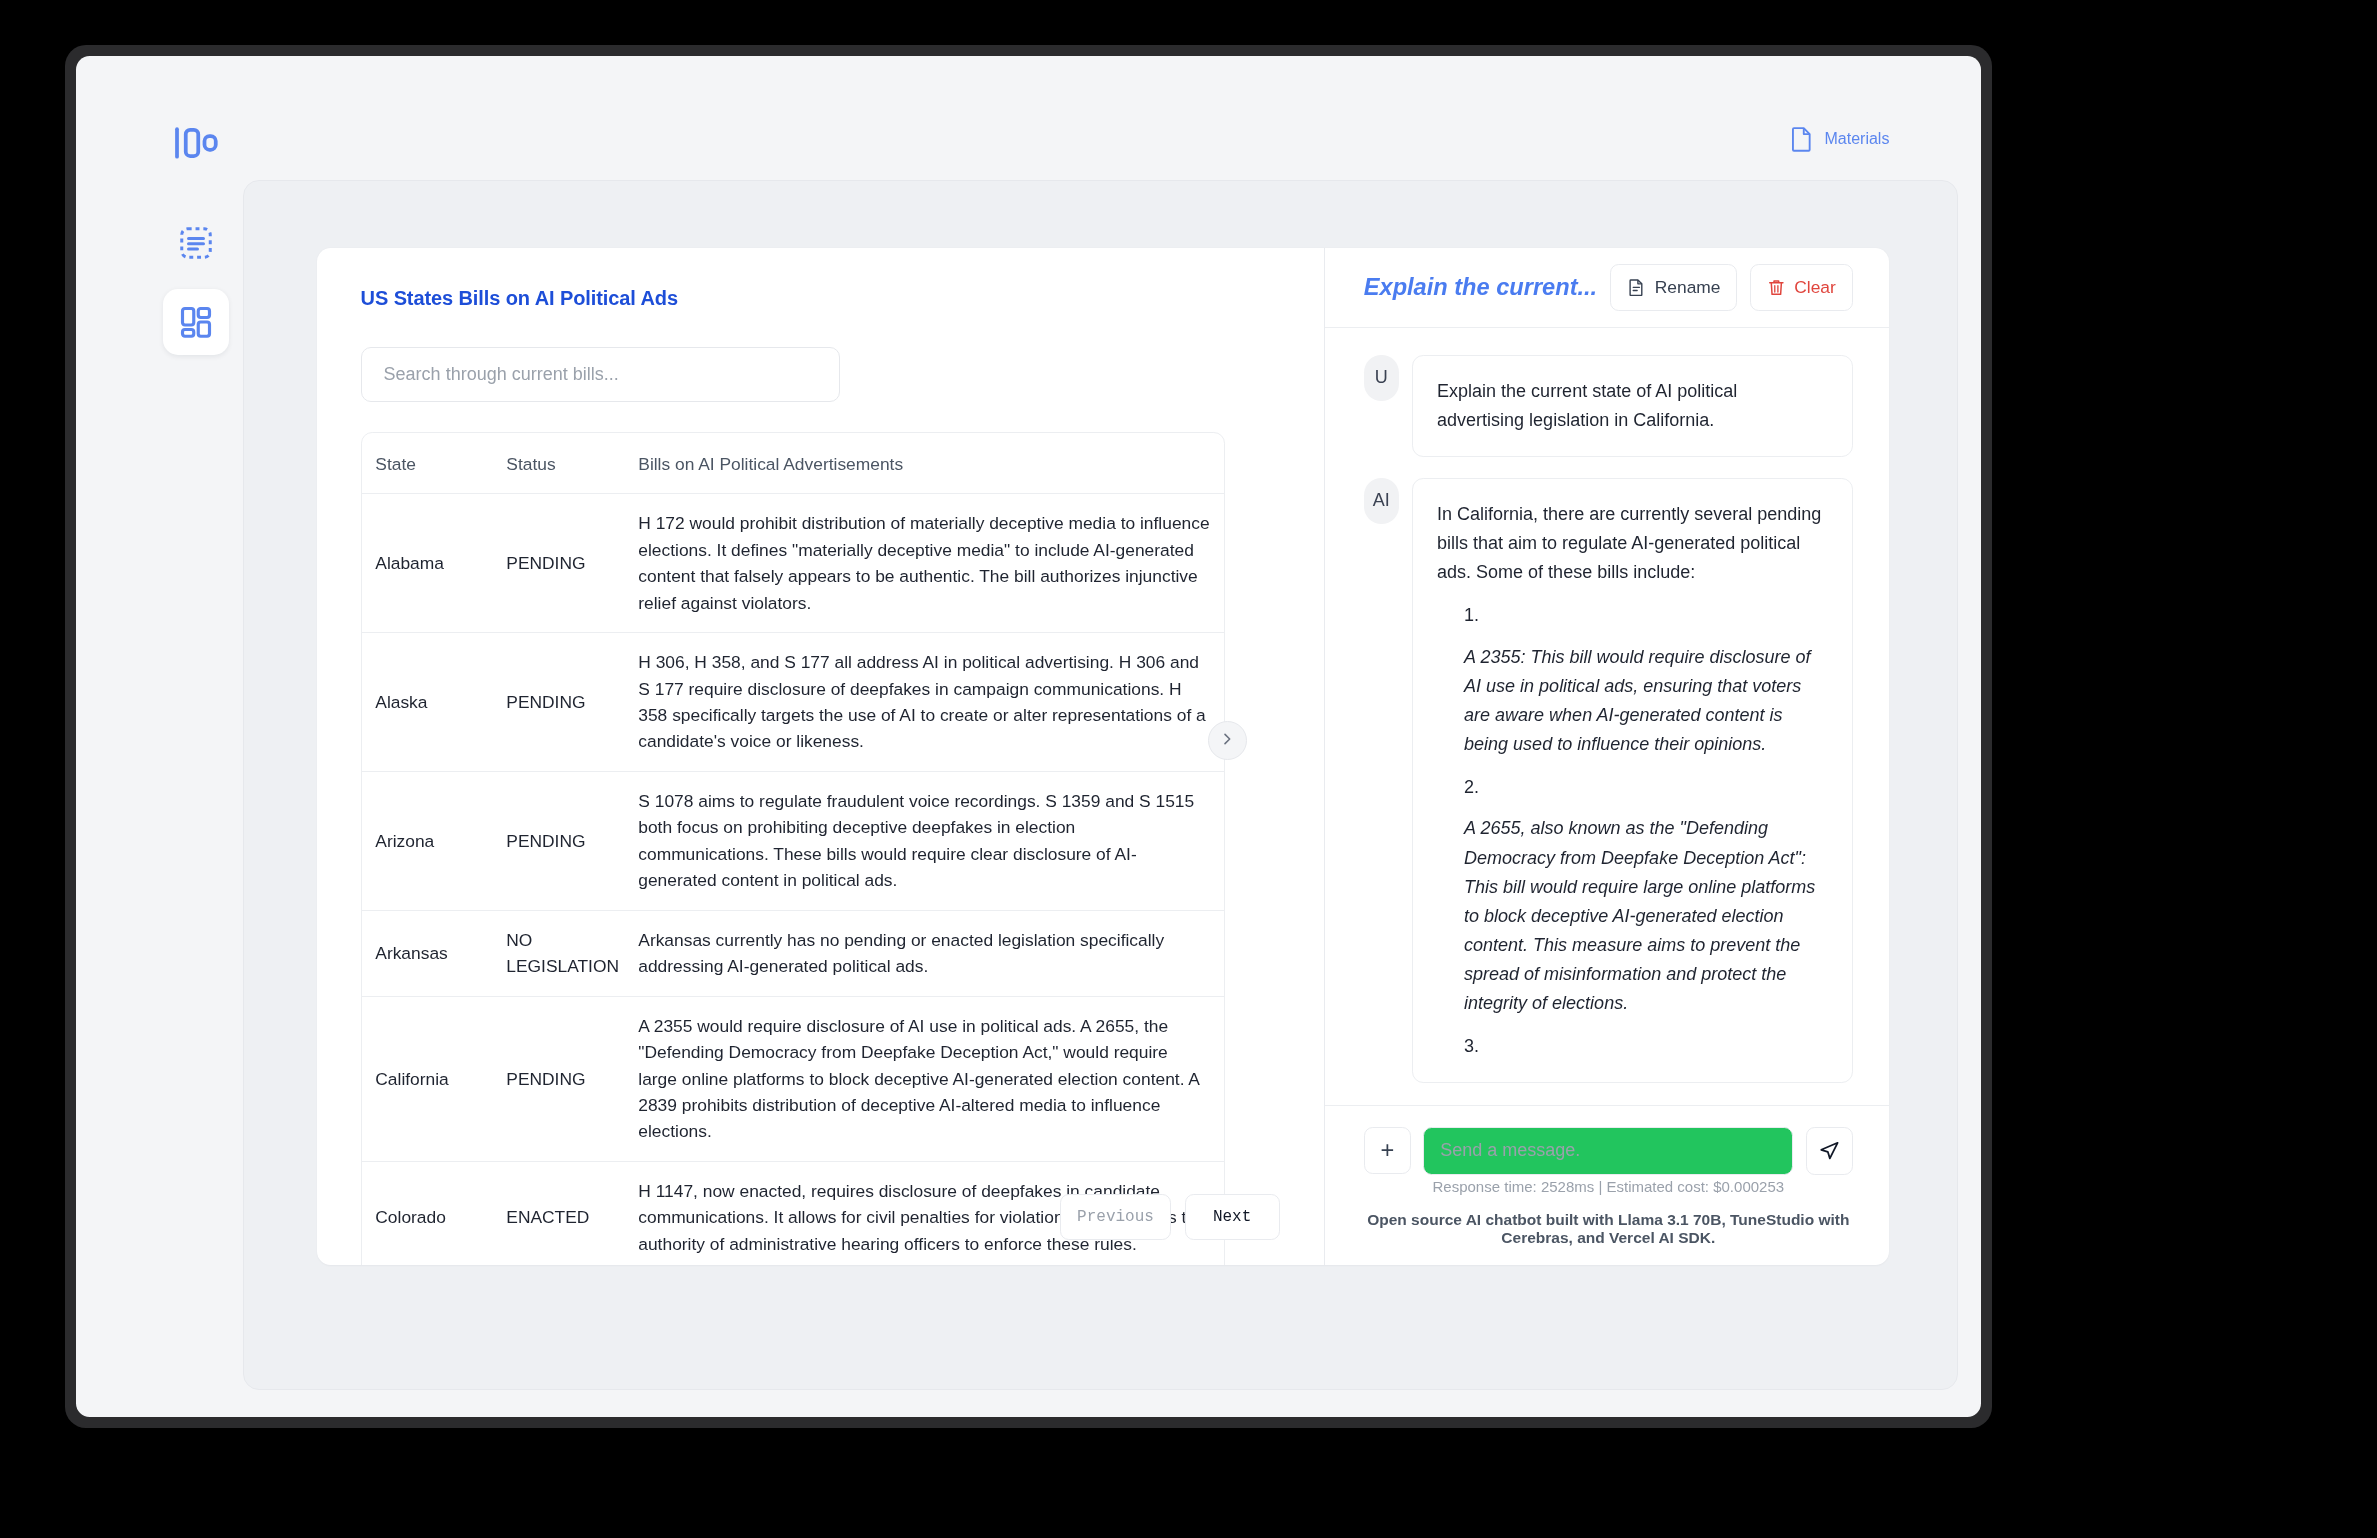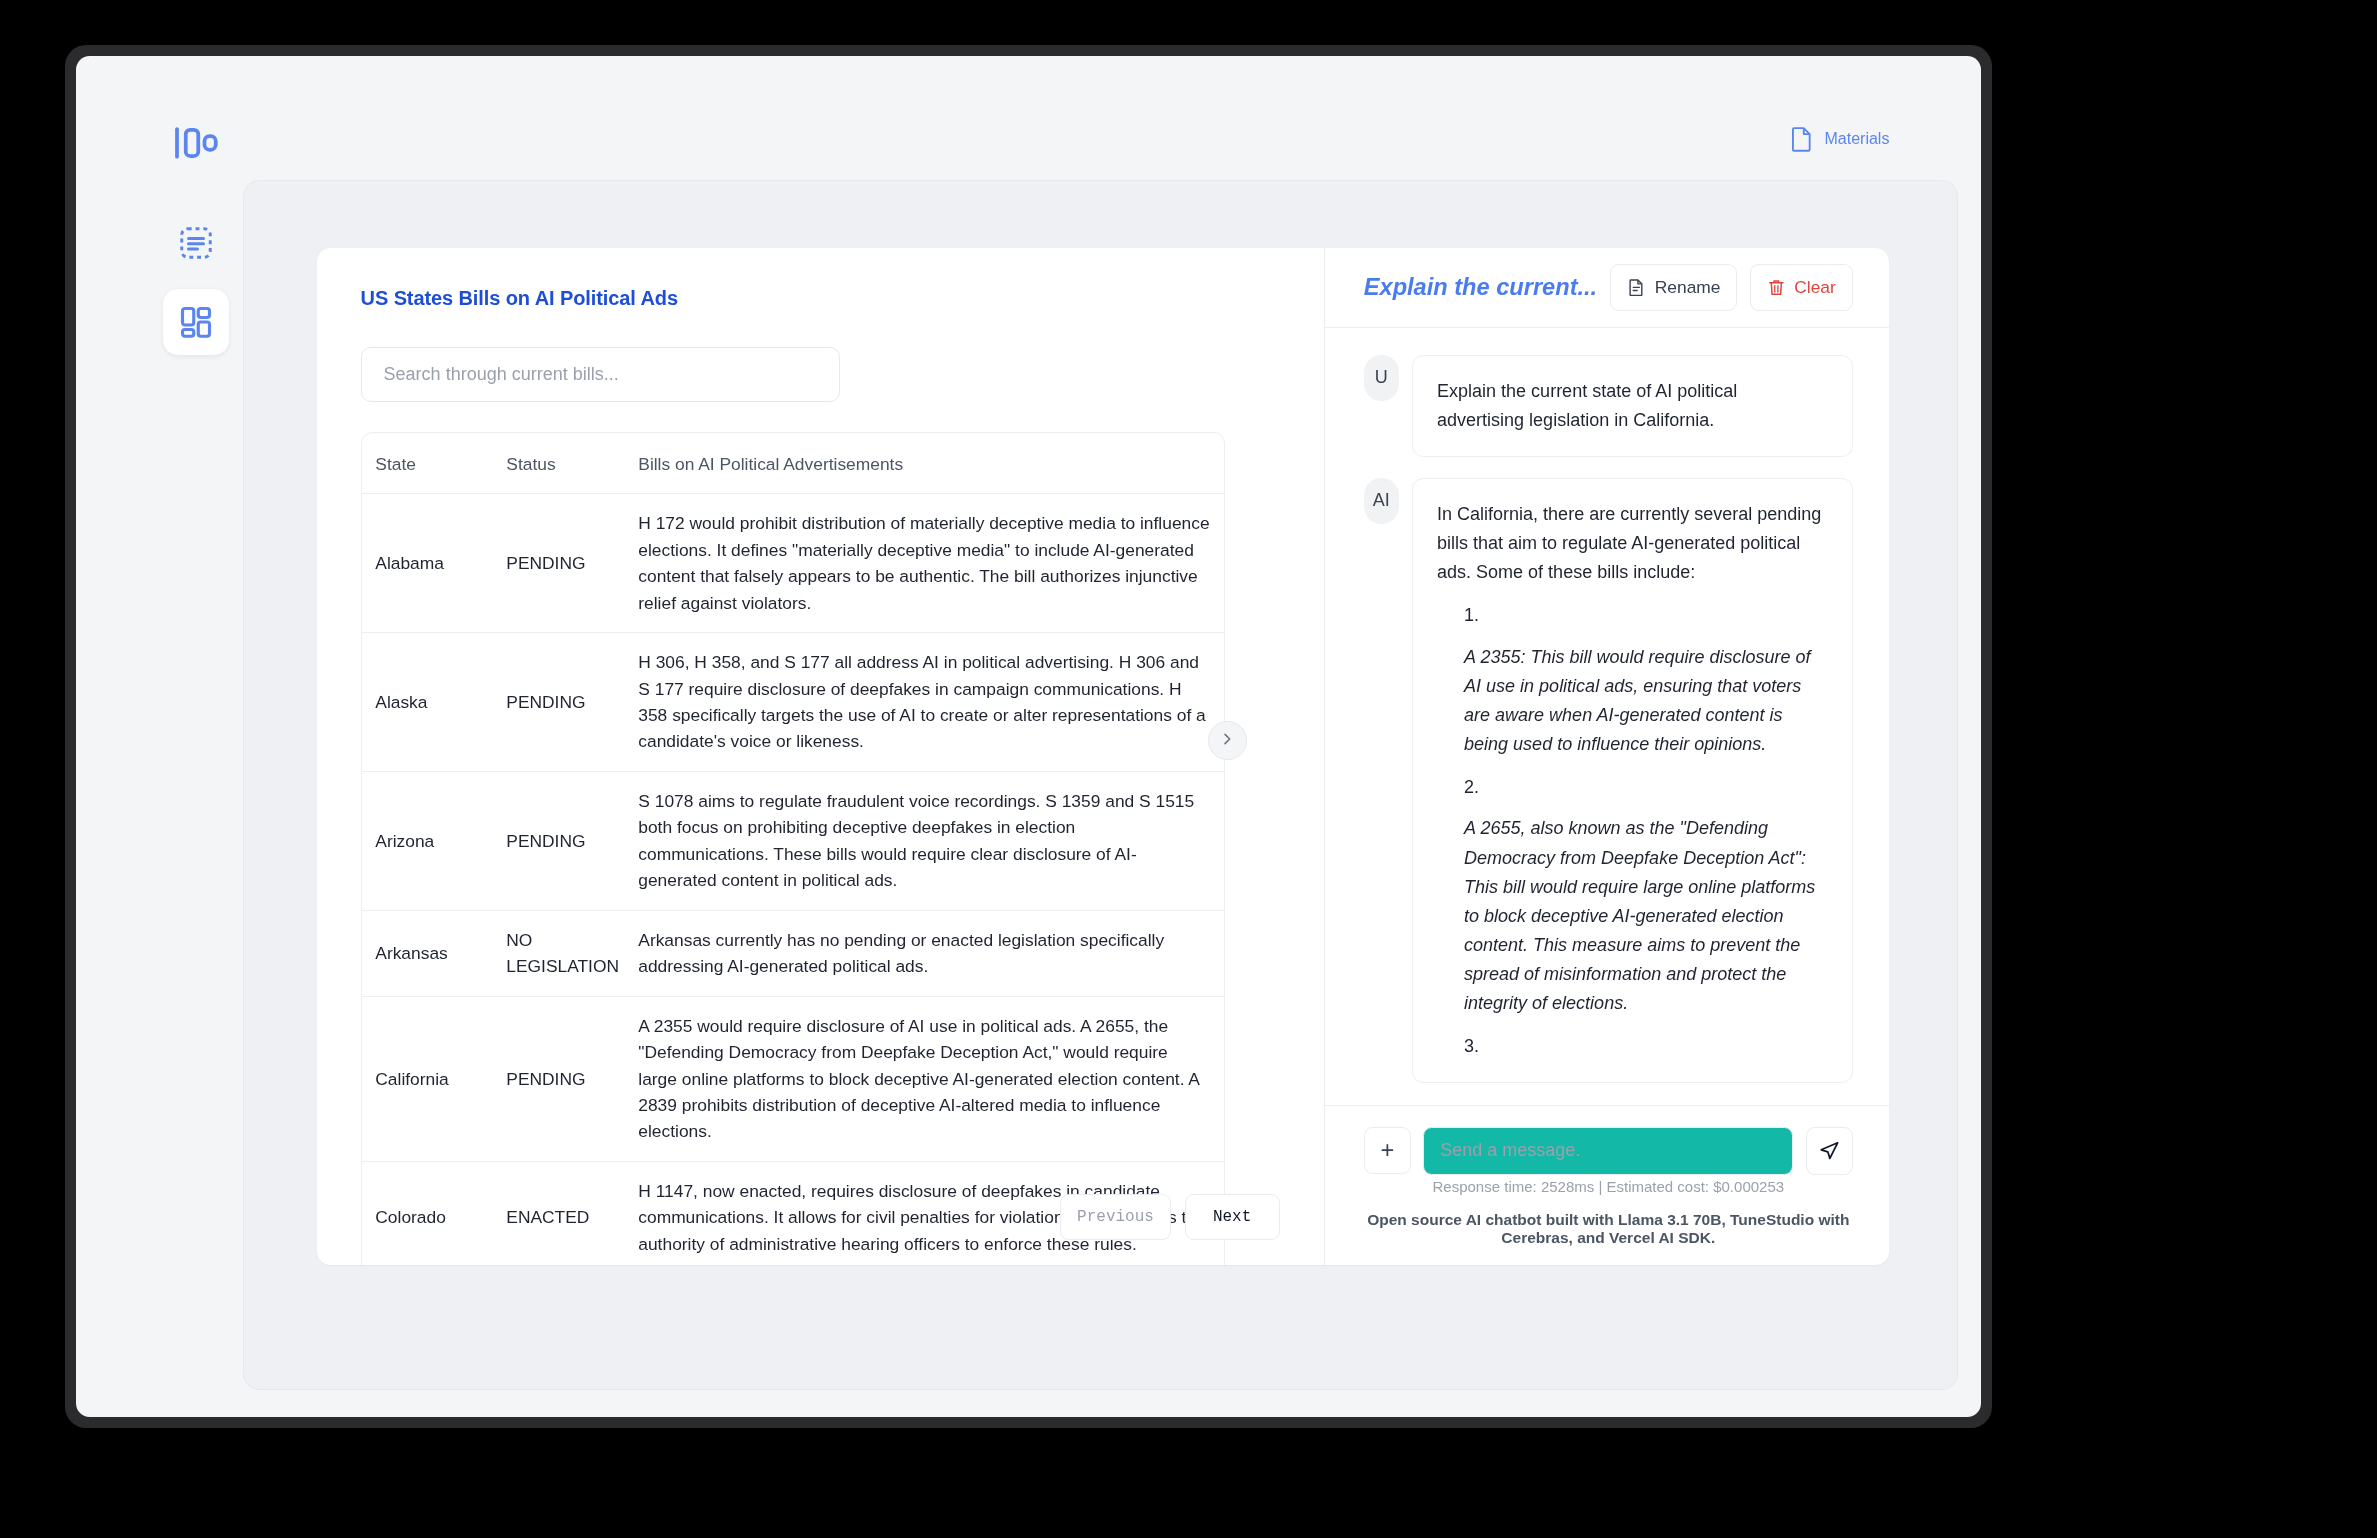--- a/index.html
+++ b/index.html
@@ -317,21 +317,21 @@
     font-family: "Liberation Sans", sans-serif;
   }
   .msg-input {
     flex: 1 1 auto;
     height: 48px;
     border: 1.2px solid #e9ebef;
     border-radius: 8.7px;
     padding: 0 16px;
     font-size: 18px;
     color: #1f2430;
-    background: #14b8a6;
+    background: #22c55e;
     outline: none;
     font-family: "Liberation Sans", sans-serif;
     min-width: 0;
   }
   .msg-input::placeholder { color: #9aa1ab; }
   .send-btn {
     width: 47px;
     height: 48px;
     border: 1.2px solid #e9ebef;
     border-radius: 8.7px;

